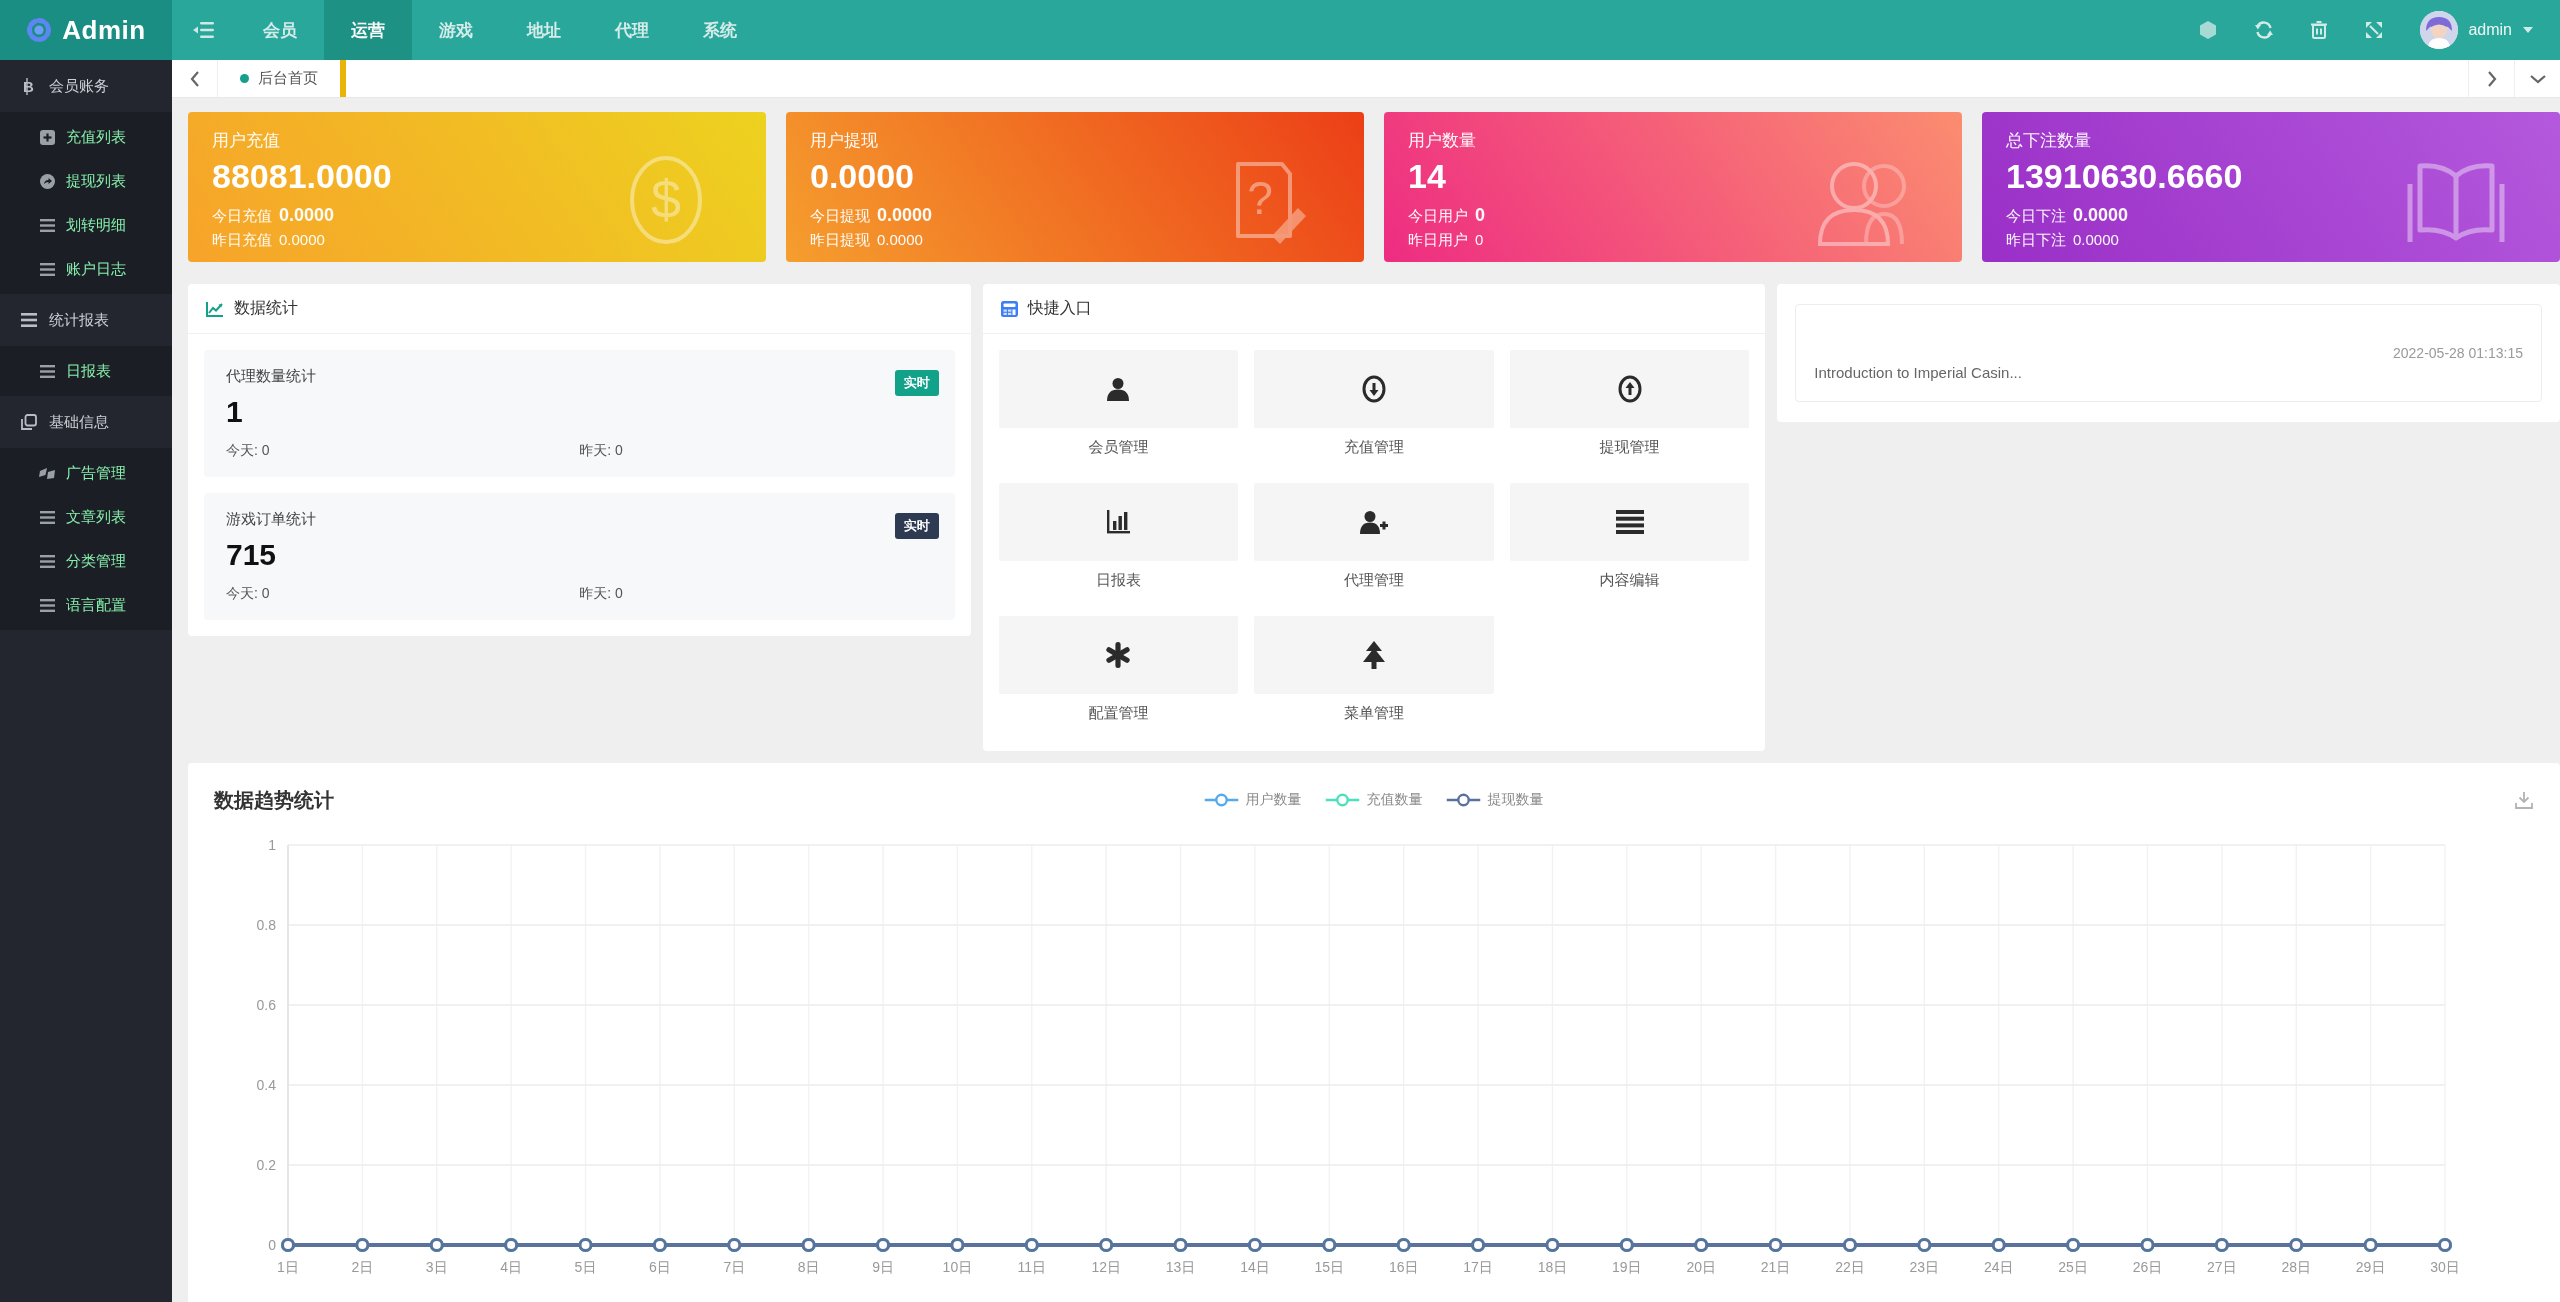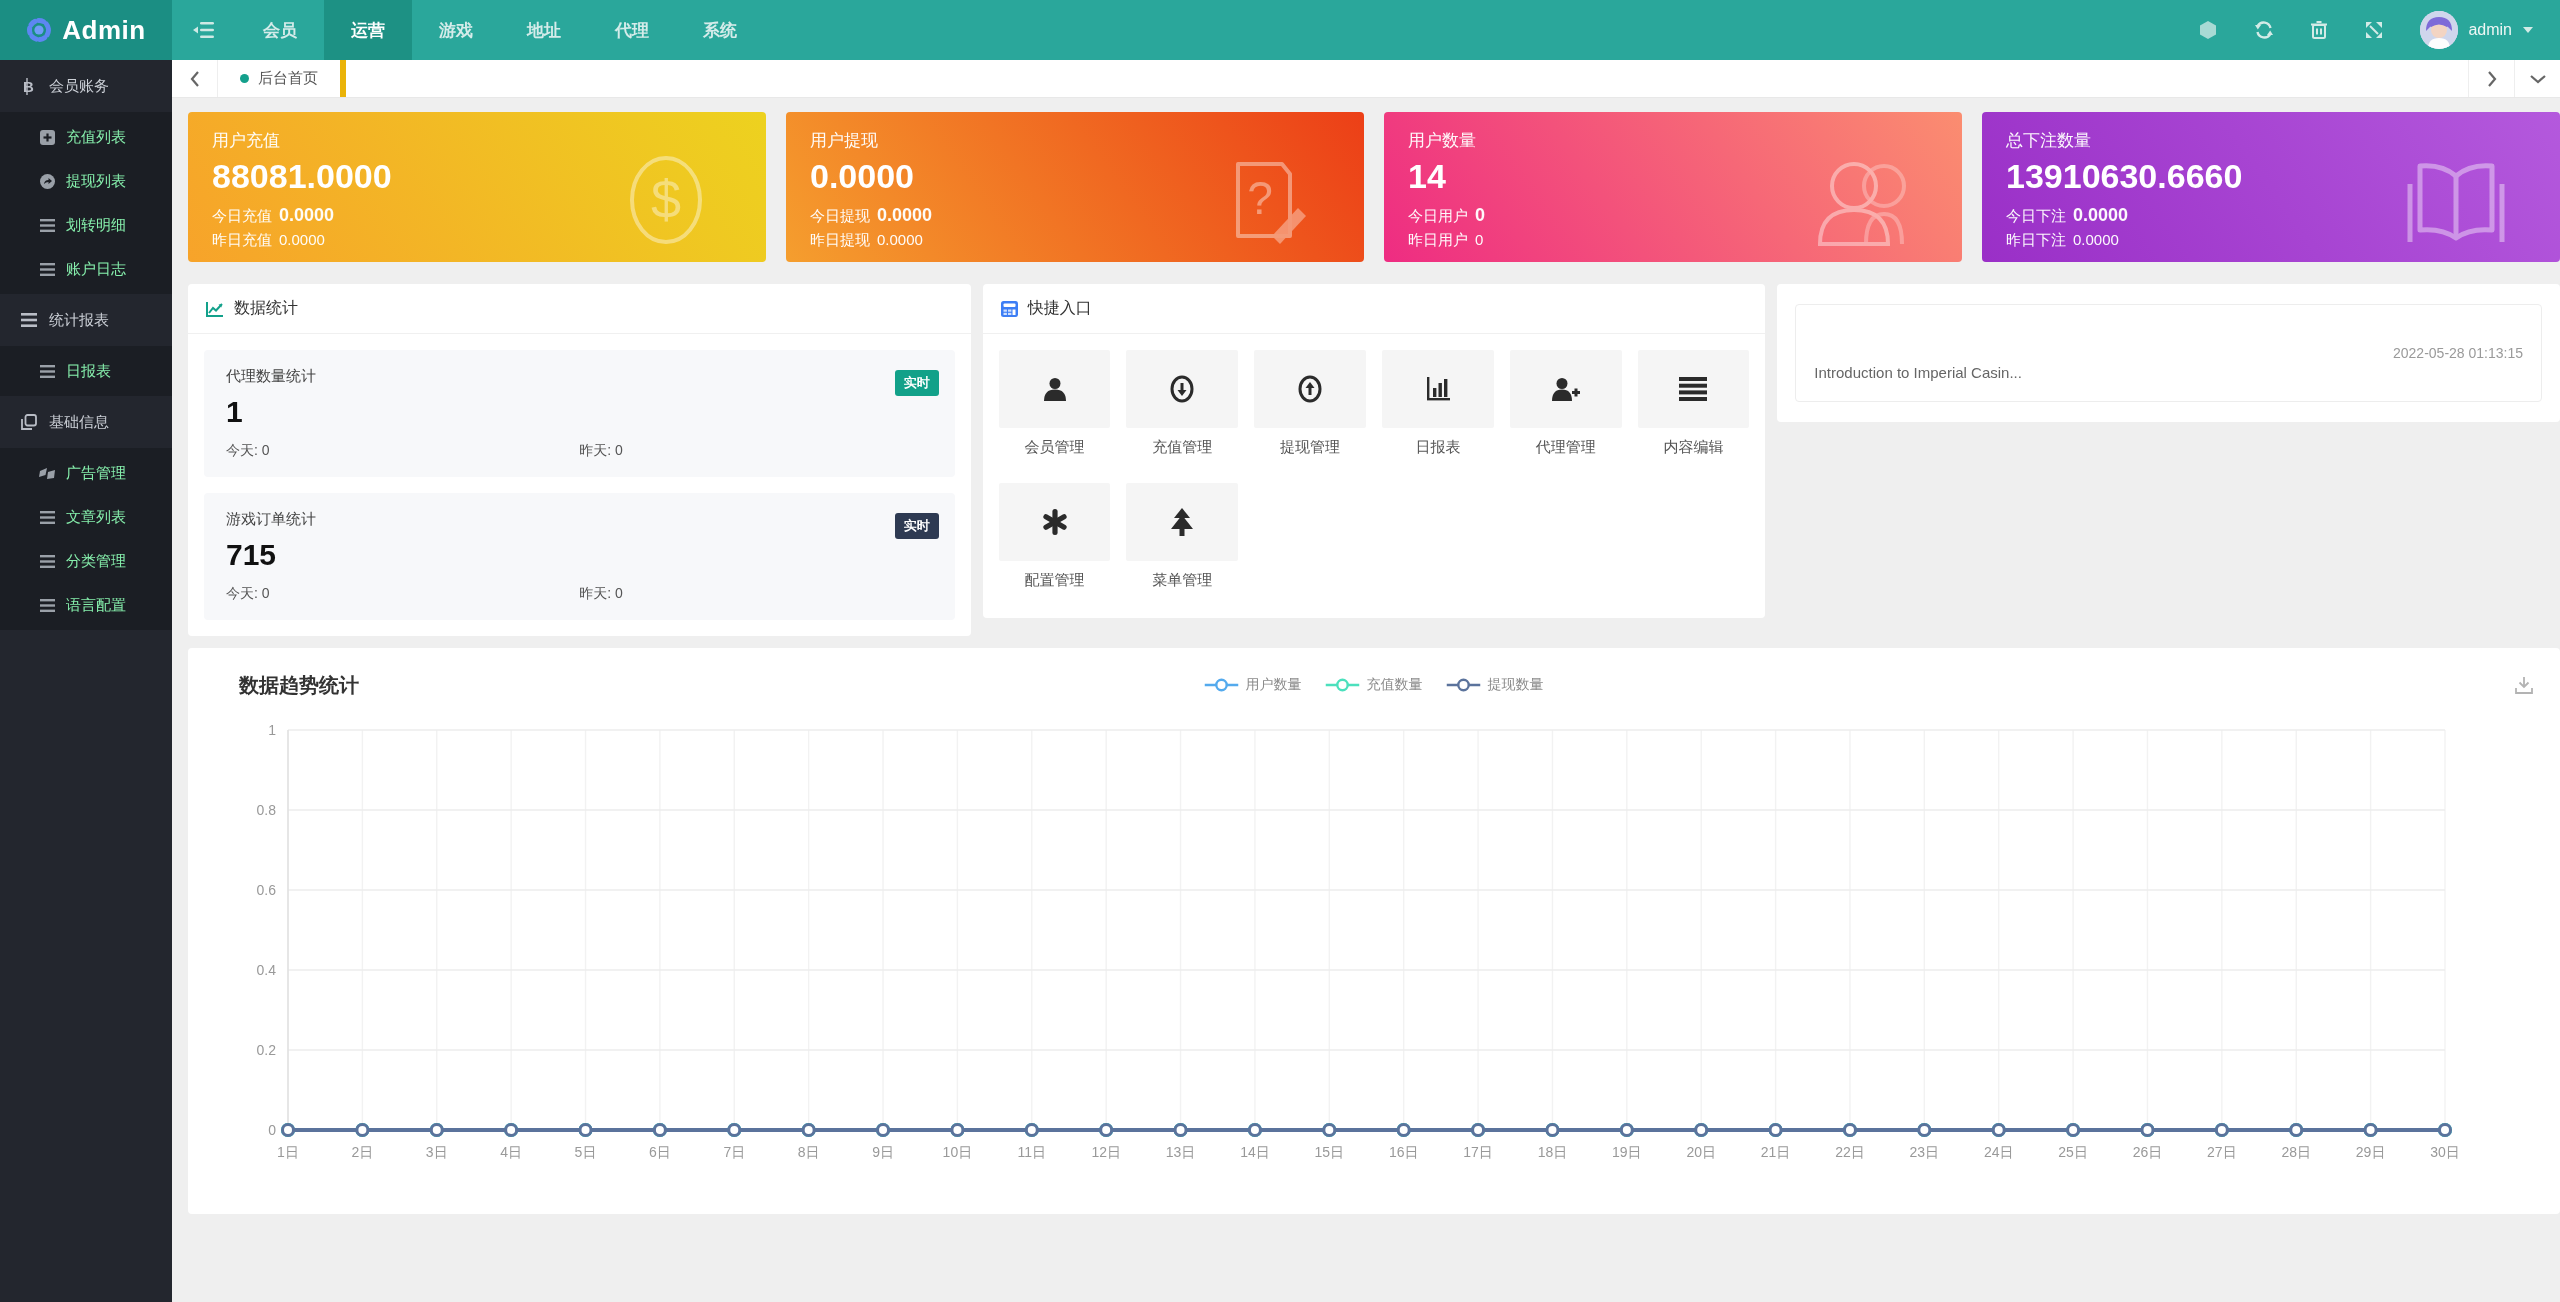--- a/index.html
+++ b/index.html
@@ -69,36 +69,36 @@
 
   .mini-card { background:#f7f8fa; border-radius:4px; padding:17px 22px; position:relative; }
   .mini-card + .mini-card { margin-top:16px; }
   .mini-title { font-size:15px; color:#444; }
   .mini-badge { position:absolute; top:20px; right:16px; color:#fff; font-size:13px;
     padding:4px 9px; border-radius:3px; font-weight:bold; }
   .mini-value { font-size:30px; font-weight:bold; color:#111; margin:9px 0 13px; }
   .mini-foot { display:flex; font-size:14px; color:#555; }
   .mini-foot .cell { width:52%; }
 
-  .quick-grid { display:grid; grid-template-columns:repeat(6,1fr); gap:14px 16px; }
+  .quick-grid { display:grid; grid-template-columns:repeat(3,1fr); gap:14px 16px; }
   .quick-item { text-align:center; cursor:pointer; }
   .quick-box { background:#f5f5f5; height:78px; display:flex; align-items:center;
     justify-content:center; border-radius:2px; color:#2b2b2b; }
   .quick-label { margin:10px 0 12px; font-size:15px; color:#555; }
 
   .ann-box { border:1px solid #ededed; border-radius:4px; padding:5px 0; margin:4px 2px; }
   .ann-row { display:flex; justify-content:space-between; align-items:center; padding:15px 18px;
     cursor:pointer; }
   .ann-text { font-size:15px; color:#666;margin-top:39px; }
   .ann-time { font-size:14px; color:#9a9a9a; }
 
   
   .chart-card { background:#fff; border-radius:4px; padding:20px 0 8px; }
   .chart-header { display:flex; align-items:center; padding:0 26px; position:relative; height:34px; }
-  .chart-title { font-size:20px; font-weight:bold; color:#333;margin-left:25px; }
+  .chart-title { font-size:20px; font-weight:bold; color:#333; }
   .legend { position:absolute; left:50%; transform:translateX(-50%); display:flex; gap:24px;
     align-items:center; }
   .legend-item { display:flex; align-items:center; gap:7px; cursor:pointer; }
   .legend-label { font-size:14px; color:#8b8b8b; }
   .dl-icon { margin-left:auto; color:#b3b3b3; cursor:pointer; display:flex; }
   svg.icon { display:block; }
 </style>
 </head>
 <body>
 

